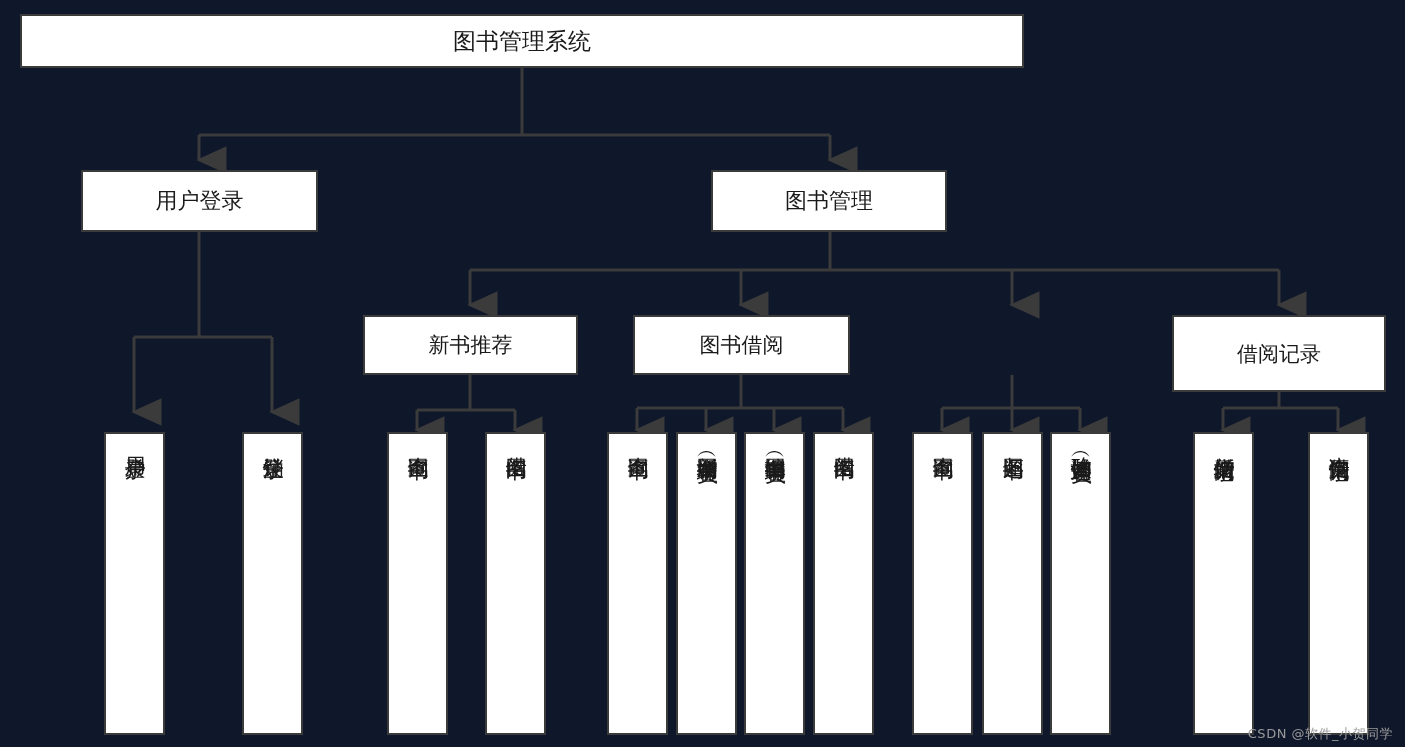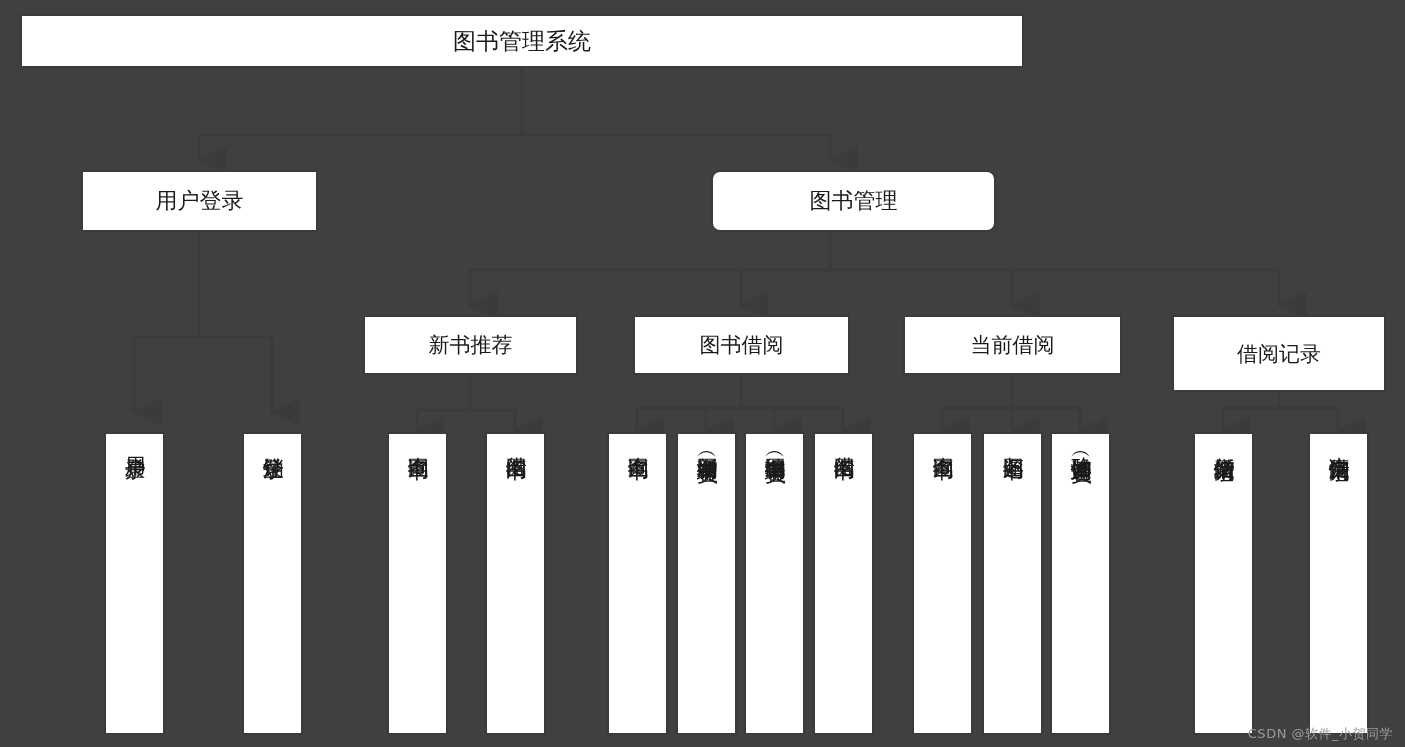--- a/index.html
+++ b/index.html
@@ -8,21 +8,21 @@
     padding: 0;
     background: #ffffff;
   }
   body {
     font-family: "DejaVu Sans", "Liberation Sans", sans-serif;
   }
   #canvas {
     position: relative;
     width: 1405px;
     height: 747px;
-    background: #404040;
+    background: #0f172a;
     overflow: hidden;
   }
   #edges {
     position: absolute;
     left: 0;
     top: 0;
     width: 1405px;
     height: 747px;
     pointer-events: none;
   }
@@ -127,32 +127,29 @@
     </g>
   </svg>
 
   <div class="node root" style="left:20px; top:14px; width:1004px; height:54px;">
     <span>图书管理系统</span>
   </div>
 
   <div class="node l2" style="left:81px; top:170px; width:237px; height:62px;">
     <span>用户登录</span>
   </div>
-  <div class="node l2" style="left:711px; top:170px; width:285px; height:62px;border-radius:9px;">
+  <div class="node l2" style="left:711px; top:170px; width:236px; height:62px;">
     <span>图书管理</span>
   </div>
 
   <div class="node l3" style="left:363px; top:315px; width:215px; height:60px;">
     <span>新书推荐</span>
   </div>
   <div class="node l3" style="left:633px; top:315px; width:217px; height:60px;text-align:right;">
     <span>图书借阅</span>
-  </div>
-  <div class="node l3" style="left:903px; top:315px; width:219px; height:60px;">
-    <span>当前借阅</span>
   </div>
   <div class="node l3" style="left:1172px; top:315px; width:214px; height:77px;">
     <span>借阅记录</span>
   </div>
 
   <div class="node leaf" style="left:104px; top:432px; width:61px; height:303px;">
     <span class="vtext">用户登录</span>
   </div>
   <div class="node leaf" style="left:242px; top:432px; width:61px; height:303px;">
     <span class="vtext">注销登录</span>

